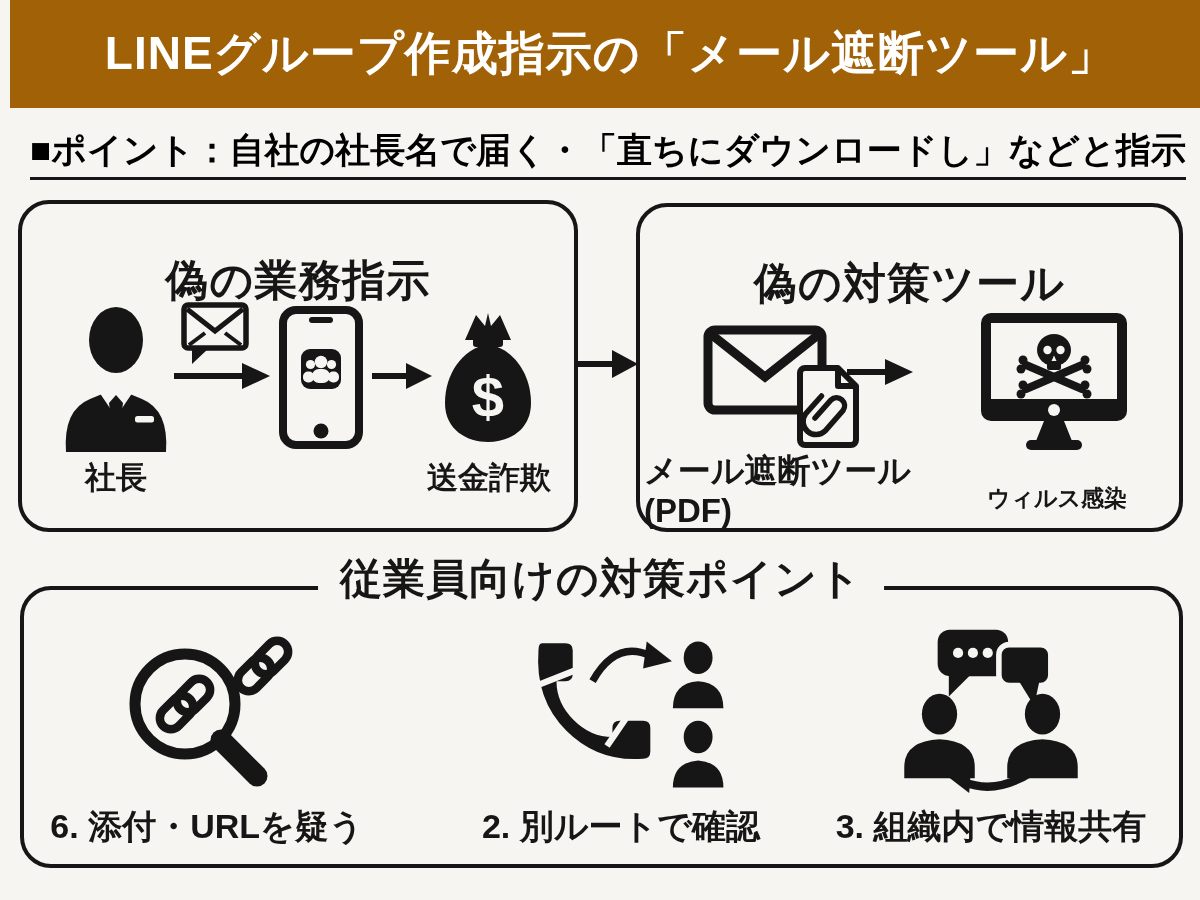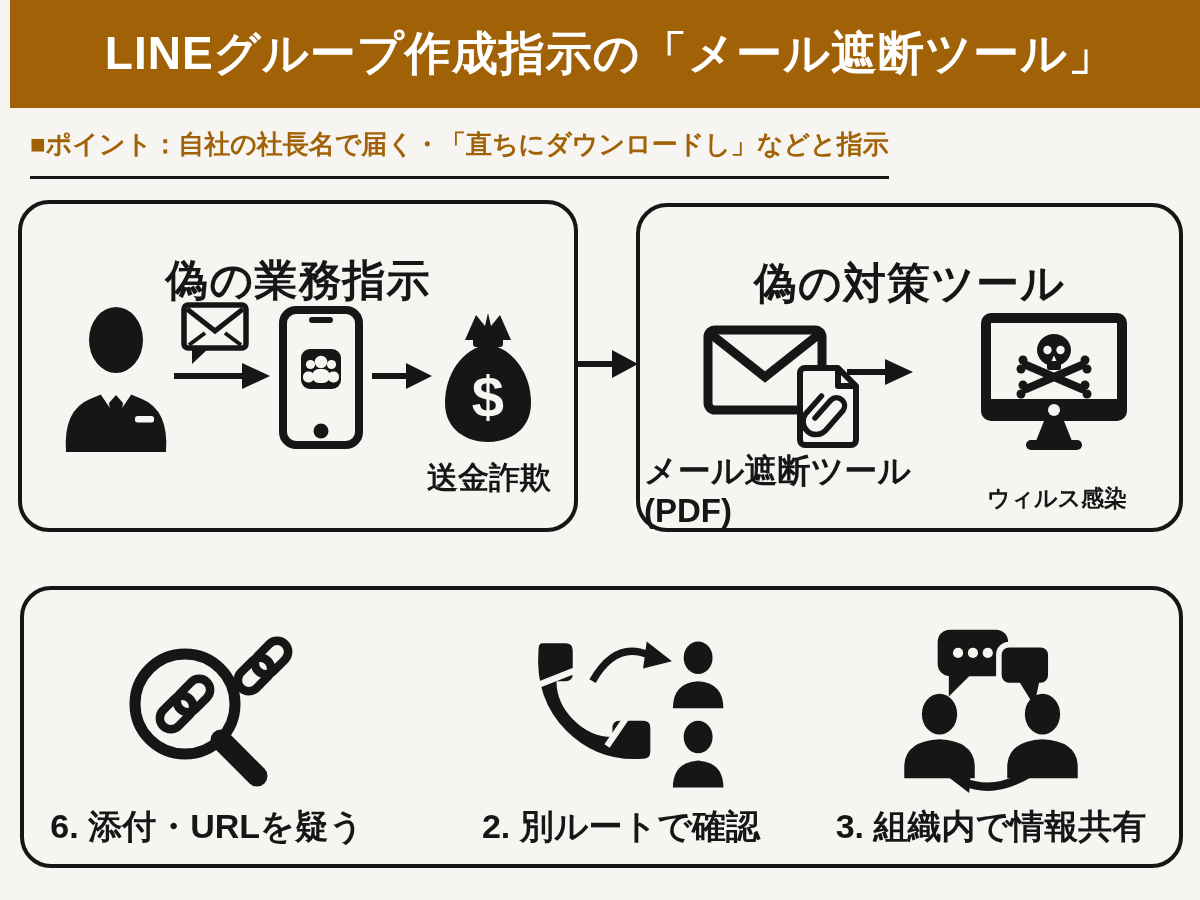--- a/index.html
+++ b/index.html
@@ -11,22 +11,22 @@
   .page{position:relative;width:1200px;height:900px;background:#f7f5f1;overflow:hidden;color:#161616;}
   .abs{position:absolute;}
 
   
   .banner{position:absolute;left:10px;top:0;width:1200px;height:108px;background:#a16207;
           display:flex;align-items:center;justify-content:center;}
   .banner h1{margin:0;color:#ffffff;font-size:46px;font-weight:bold;letter-spacing:1px;white-space:nowrap;}
 
   
   .point{position:absolute;left:30px;top:127px;width:1150px;}
-  .point-text{display:inline-block;font-size:26px;font-weight:bold;color:#a16207;
-              border-bottom:3px solid #161616;padding-bottom:14px;white-space:nowrap;letter-spacing:0px;}
+  .point-text{display:inline-block;font-size:35px;font-weight:bold;color:#000000;
+              border-bottom:3px solid #161616;padding-bottom:3px;white-space:nowrap;letter-spacing:0px;}
 
   
   .box{position:absolute;border:4px solid #161616;border-radius:31px;box-sizing:border-box;background:transparent;}
   .box-left{left:18px;top:200px;width:560px;height:332px;}
   .box-right{left:636px;top:203px;width:547px;height:329px;}
   .box-bottom{left:20px;top:586px;width:1163px;height:282px;}
 
   .box-title{position:absolute;left:0;right:0;top:12px;text-align:center;
              font-size:43px;font-weight:bold;letter-spacing:1px;white-space:nowrap;}
 
@@ -61,20 +61,21 @@
 
     <div class="abs" style="left:32px;top:100px;">
       <svg width="124" height="150" viewBox="0 0 124 150">
         <ellipse cx="62" cy="36" rx="27" ry="33" fill="#161616"></ellipse>
         <path d="M12,148 Q9,106 36,95 L53,88 L71,88 L88,95 Q115,106 112,148 Z" fill="#161616"></path>
         <polygon points="45,88 79,88 62,113" fill="#f7f5f1"></polygon>
         <polygon points="62,91 55,99 59,131 62,137 65,131 69,99" fill="#161616"></polygon>
         <rect x="81" y="112" width="19" height="6.5" rx="2.5" fill="#f7f5f1"></rect>
       </svg>
     </div>
+    <div class="small-label" style="left:32px;width:124px;top:253px;">社長</div>
 
     <div class="abs" style="left:158px;top:97px;">
       <svg width="70" height="64" viewBox="0 0 70 64">
         <rect x="4" y="4" width="62" height="43" rx="4" fill="none" stroke="#161616" stroke-width="5.5"></rect>
         <polyline points="7,8 35,30 63,8" fill="none" stroke="#161616" stroke-width="5"></polyline>
         <line x1="9" y1="44" x2="25" y2="32" stroke="#161616" stroke-width="4"></line>
         <line x1="61" y1="44" x2="45" y2="32" stroke="#161616" stroke-width="4"></line>
         <polygon points="12,47 12,63 29,47" fill="#161616"></polygon>
       </svg>
     </div>
@@ -174,20 +175,21 @@
           <circle cx="46" cy="76" r="4.5"></circle>
             <circle cx="44" cy="85" r="4.5"></circle>
         </g>
         <path d="M67,112 h20 l8,20 h-36 z" fill="#161616"></path>
         <rect x="49" y="131" width="56" height="10" rx="5" fill="#161616"></rect>
       </svg>
     </div>
     <div class="small-label" style="left:317px;width:200px;top:252px;font-size:23px;margin-top:24px;">ウィルス感染</div>
   </section>
 
+  <div class="bottom-title">従業員向けの対策ポイント</div>
 
   <section class="box box-bottom">
 
     <div class="cm-col" style="left:0px;width:366px;">
       <div class="cm-icon">
         <svg width="184" height="172" viewBox="0 0 184 172">
           <circle cx="70" cy="80" r="50" fill="none" stroke="#161616" stroke-width="11"></circle>
           <line x1="106" y1="116" x2="142" y2="152" stroke="#161616" stroke-width="21" stroke-linecap="round"></line>
           <g transform="rotate(-45 70 80)" stroke="#161616" stroke-width="8.5" fill="none">
             <rect x="39" y="69" width="38" height="22" rx="11"></rect>

